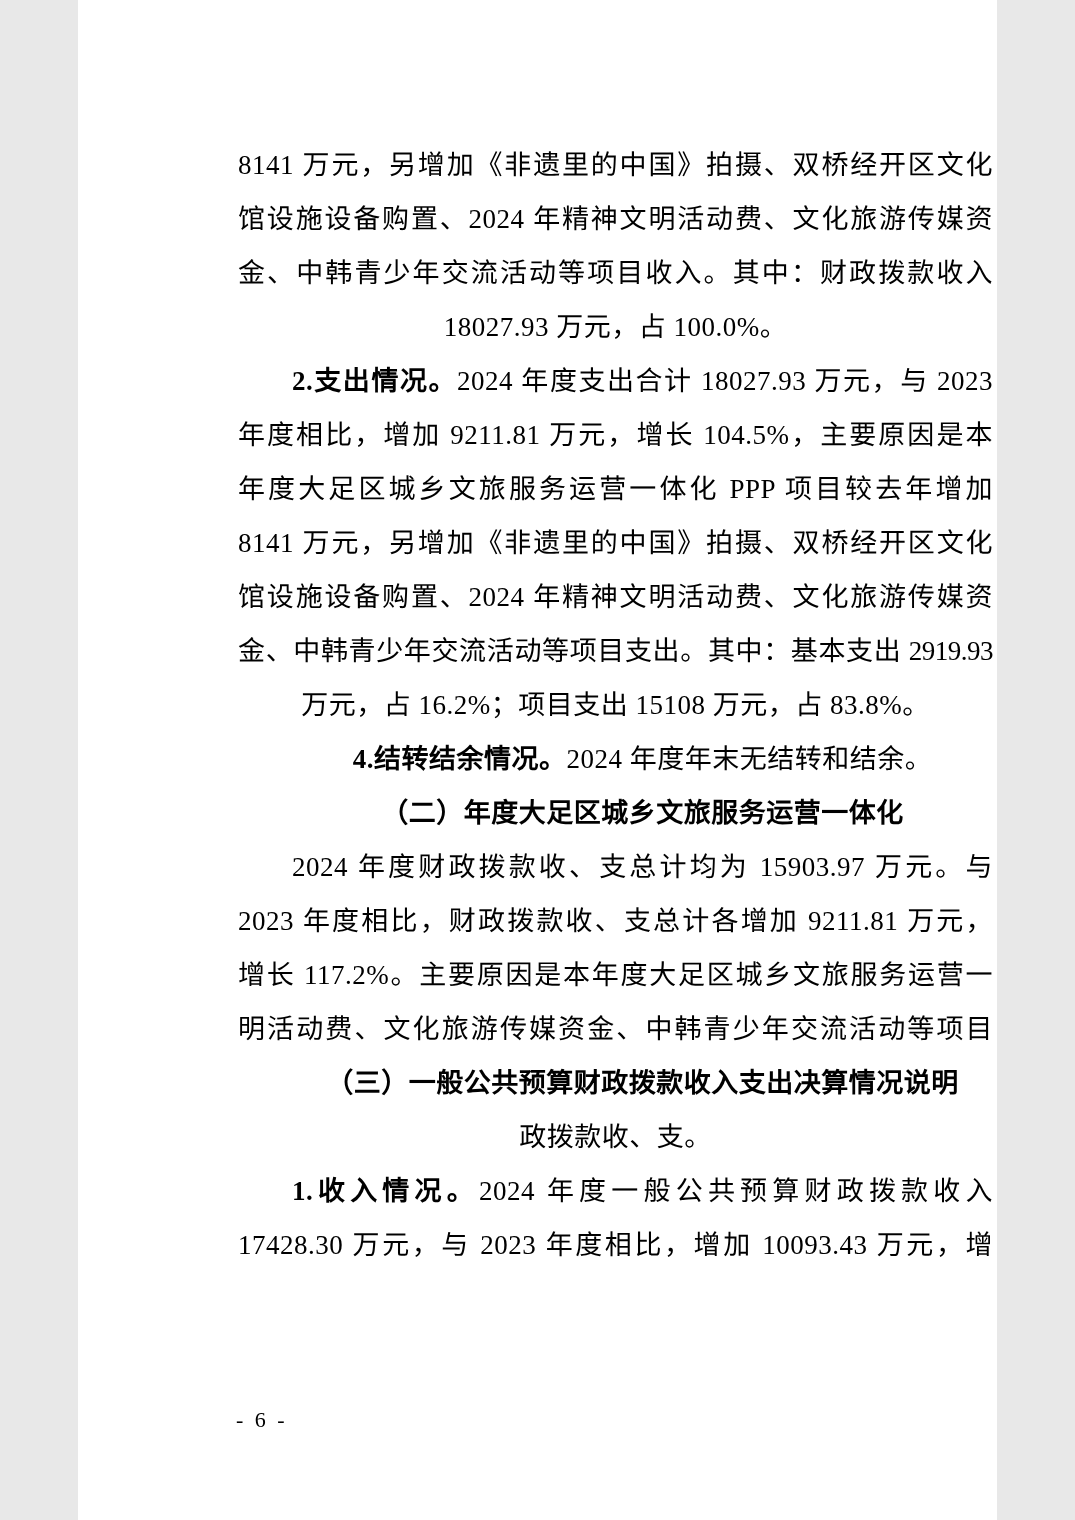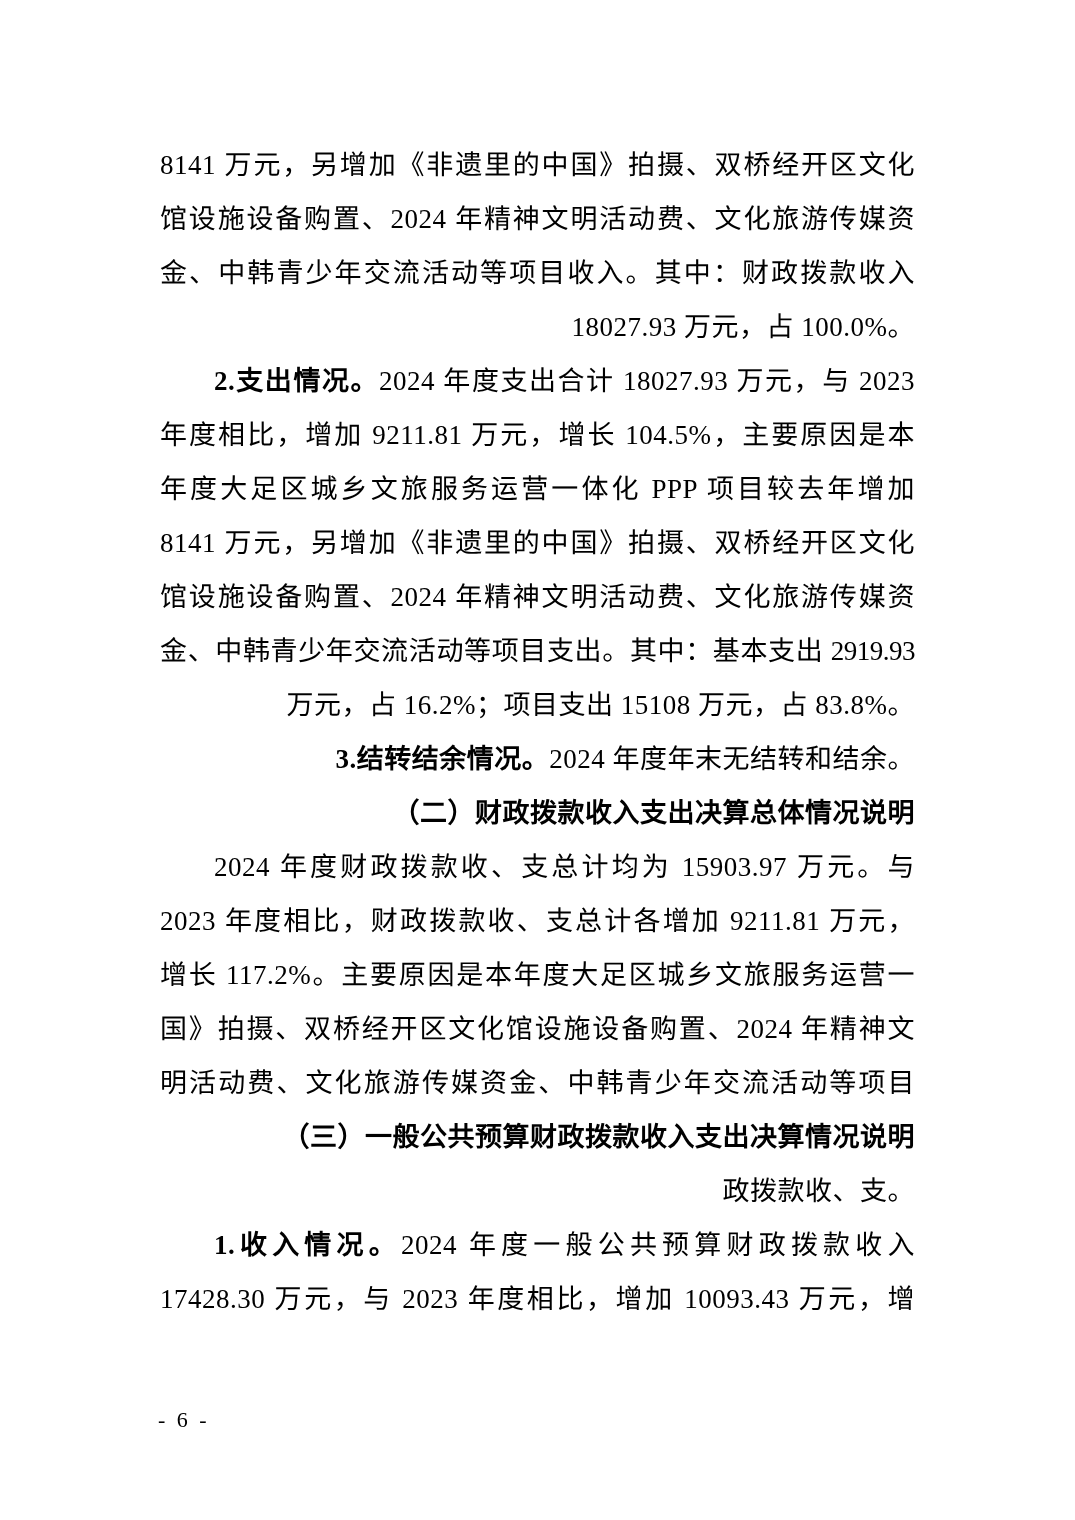--- a/index.html
+++ b/index.html
@@ -2,40 +2,40 @@
 <html lang="zh-CN"><head>
 <meta charset="utf-8">
 <style>
   html, body {
     margin: 0;
     padding: 0;
     background: #e8e8e8;
   }
   .page {
     position: relative;
-    width: 1075px;
+    width: 919px;
     height: 1520px;
     margin: 0 auto;
     background: #ffffff;
     font-family: "Liberation Serif", "DejaVu Serif", serif;
     color: #000000;
     overflow: hidden;
   }
   .doc-body {
     position: absolute;
     left: 160px;
     top: 138px;
     width: 755px;
   }
   .line {
     font-size: 27px;
     line-height: 54px;
     height: 54px;
     white-space: normal;
-    text-align: right;
+    text-align: center;
     letter-spacing: 0.5px;
   }
   .line.justify {
     text-align: justify;
     text-align-last: justify;
   }
   .line.indent {
     text-indent: 2em;
   }
   .line.tight {
@@ -63,26 +63,25 @@
       <div class="line justify"><span class="run">馆设施设备购置、2024 年精神文明活动费、文化旅游传媒资</span></div>
       <div class="line justify"><span class="run">金、中韩青少年交流活动等项目收入。其中：财政拨款收入</span></div>
       <div class="line"><span class="run">18027.93 万元，占 100.0%。</span></div>
       <div class="line justify indent"><span class="run-bold">2.支出情况。</span><span class="run">2024 年度支出合计 18027.93 万元，与 2023</span></div>
       <div class="line justify"><span class="run">年度相比，增加 9211.81 万元，增长 104.5%，主要原因是本</span></div>
       <div class="line justify"><span class="run">年度大足区城乡文旅服务运营一体化 PPP 项目较去年增加</span></div>
       <div class="line justify"><span class="run">8141 万元，另增加《非遗里的中国》拍摄、双桥经开区文化</span></div>
       <div class="line justify"><span class="run">馆设施设备购置、2024 年精神文明活动费、文化旅游传媒资</span></div>
       <div class="line justify tight"><span class="run">金、中韩青少年交流活动等项目支出。其中：基本支出 2919.93</span></div>
       <div class="line"><span class="run">万元，占 16.2%；项目支出 15108 万元，占 83.8%。</span></div>
-      <div class="line indent"><span class="run-bold">3.结转结余情况。</span><span class="run">2024 年度年末无结转和结余。</span></div>
-      <div class="line indent"><span class="run-bold">（二）财政拨款收入支出决算总体情况说明</span></div>
+      <div class="line indent"><span class="run-bold">4.结转结余情况。</span><span class="run">2024 年度年末无结转和结余。</span></div>
+      <div class="line indent"><span class="run-bold">（二）年度大足区城乡文旅服务运营一体化</span></div>
       <div class="line justify indent"><span class="run">2024 年度财政拨款收、支总计均为 15903.97 万元。与</span></div>
       <div class="line justify"><span class="run">2023 年度相比，财政拨款收、支总计各增加 9211.81 万元，</span></div>
       <div class="line justify"><span class="run">增长 117.2%。主要原因是本年度大足区城乡文旅服务运营一</span></div>
-      <div class="line justify"><span class="run">国》拍摄、双桥经开区文化馆设施设备购置、2024 年精神文</span></div>
       <div class="line justify"><span class="run">明活动费、文化旅游传媒资金、中韩青少年交流活动等项目</span></div>
       <div class="line indent"><span class="run-bold">（三）一般公共预算财政拨款收入支出决算情况说明</span></div>
       <div class="line"><span class="run">政拨款收、支。</span></div>
       <div class="line justify indent"><span class="run-bold">1.收入情况。</span><span class="run">2024 年度一般公共预算财政拨款收入</span></div>
       <div class="line justify"><span class="run">17428.30 万元，与 2023 年度相比，增加 10093.43 万元，增</span></div>
     </div>
   <div class="page-number">- 6 -</div>
 </div>
 
 </body></html>

